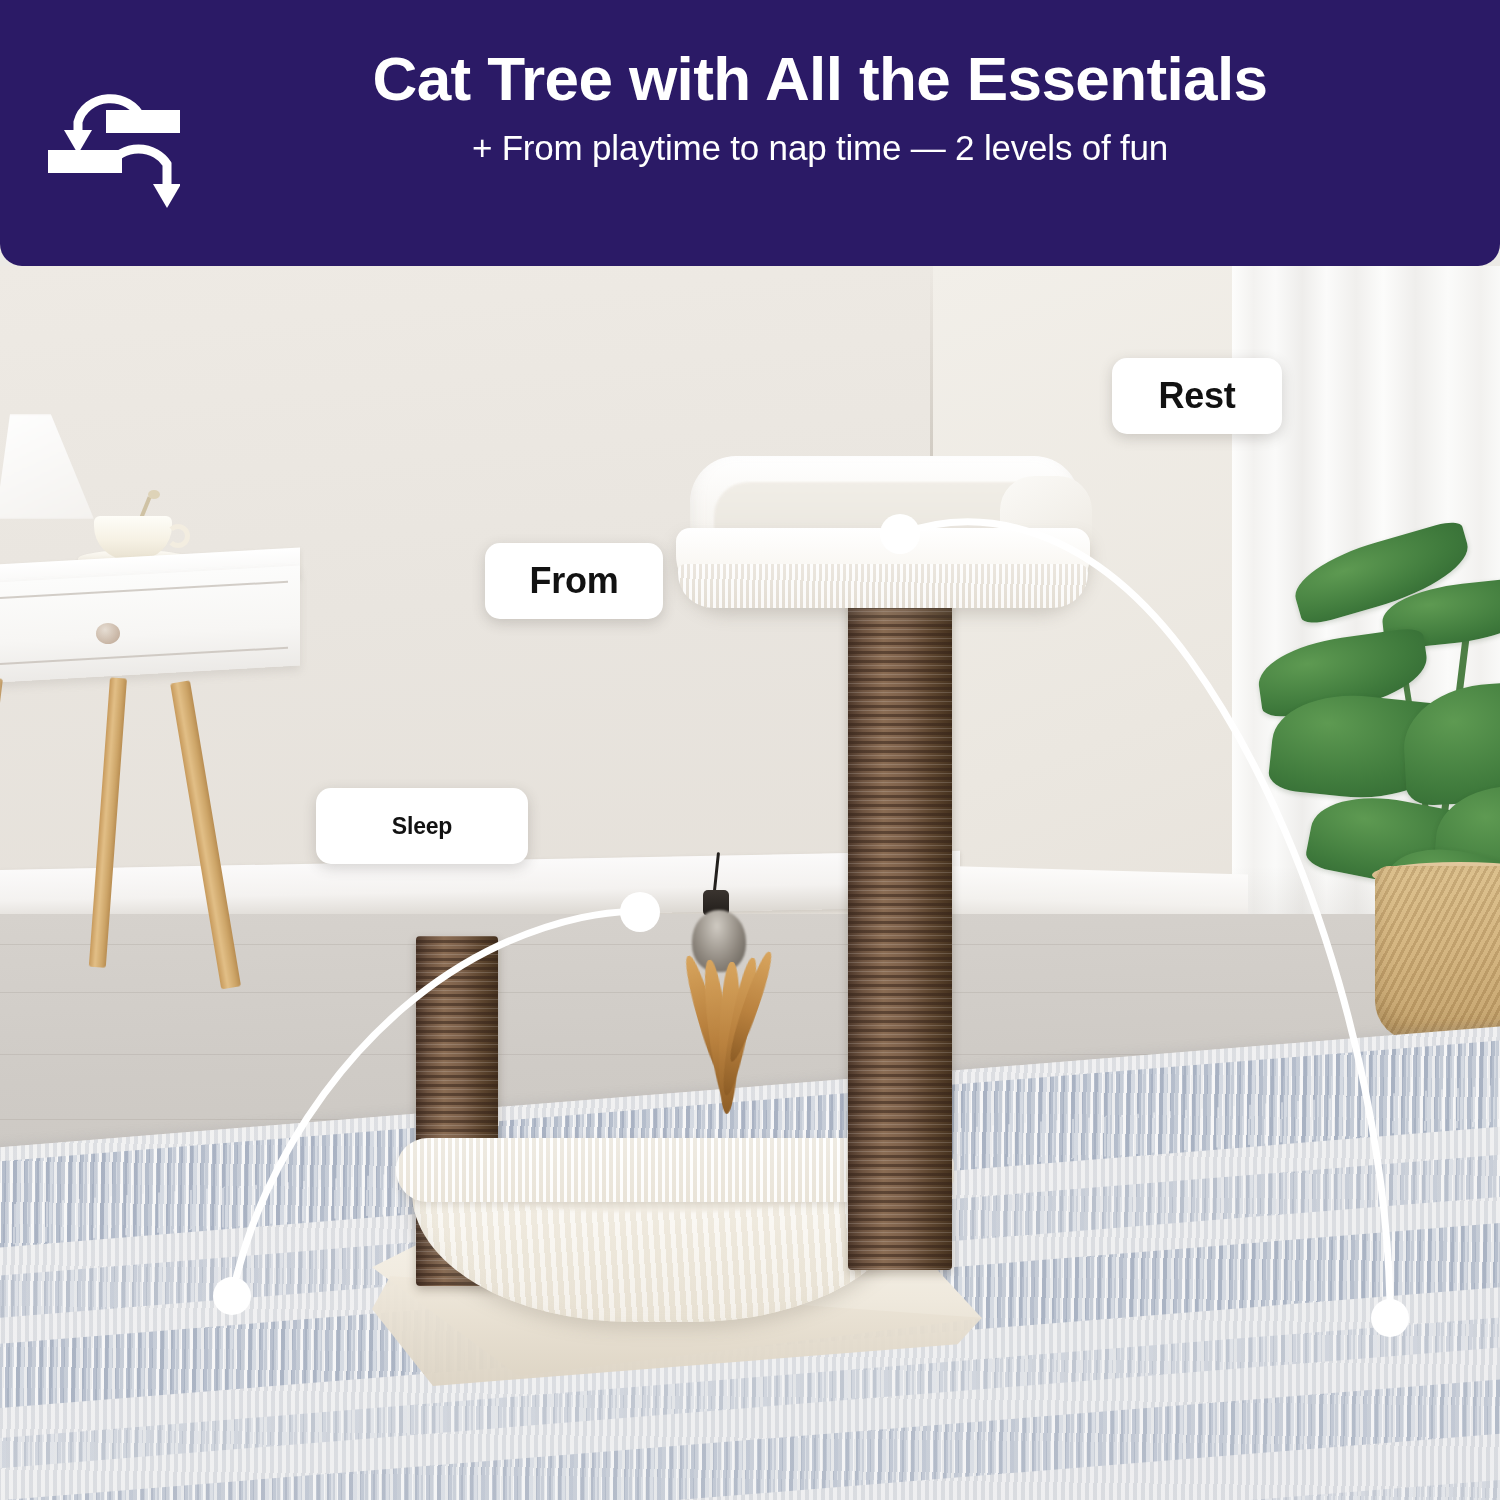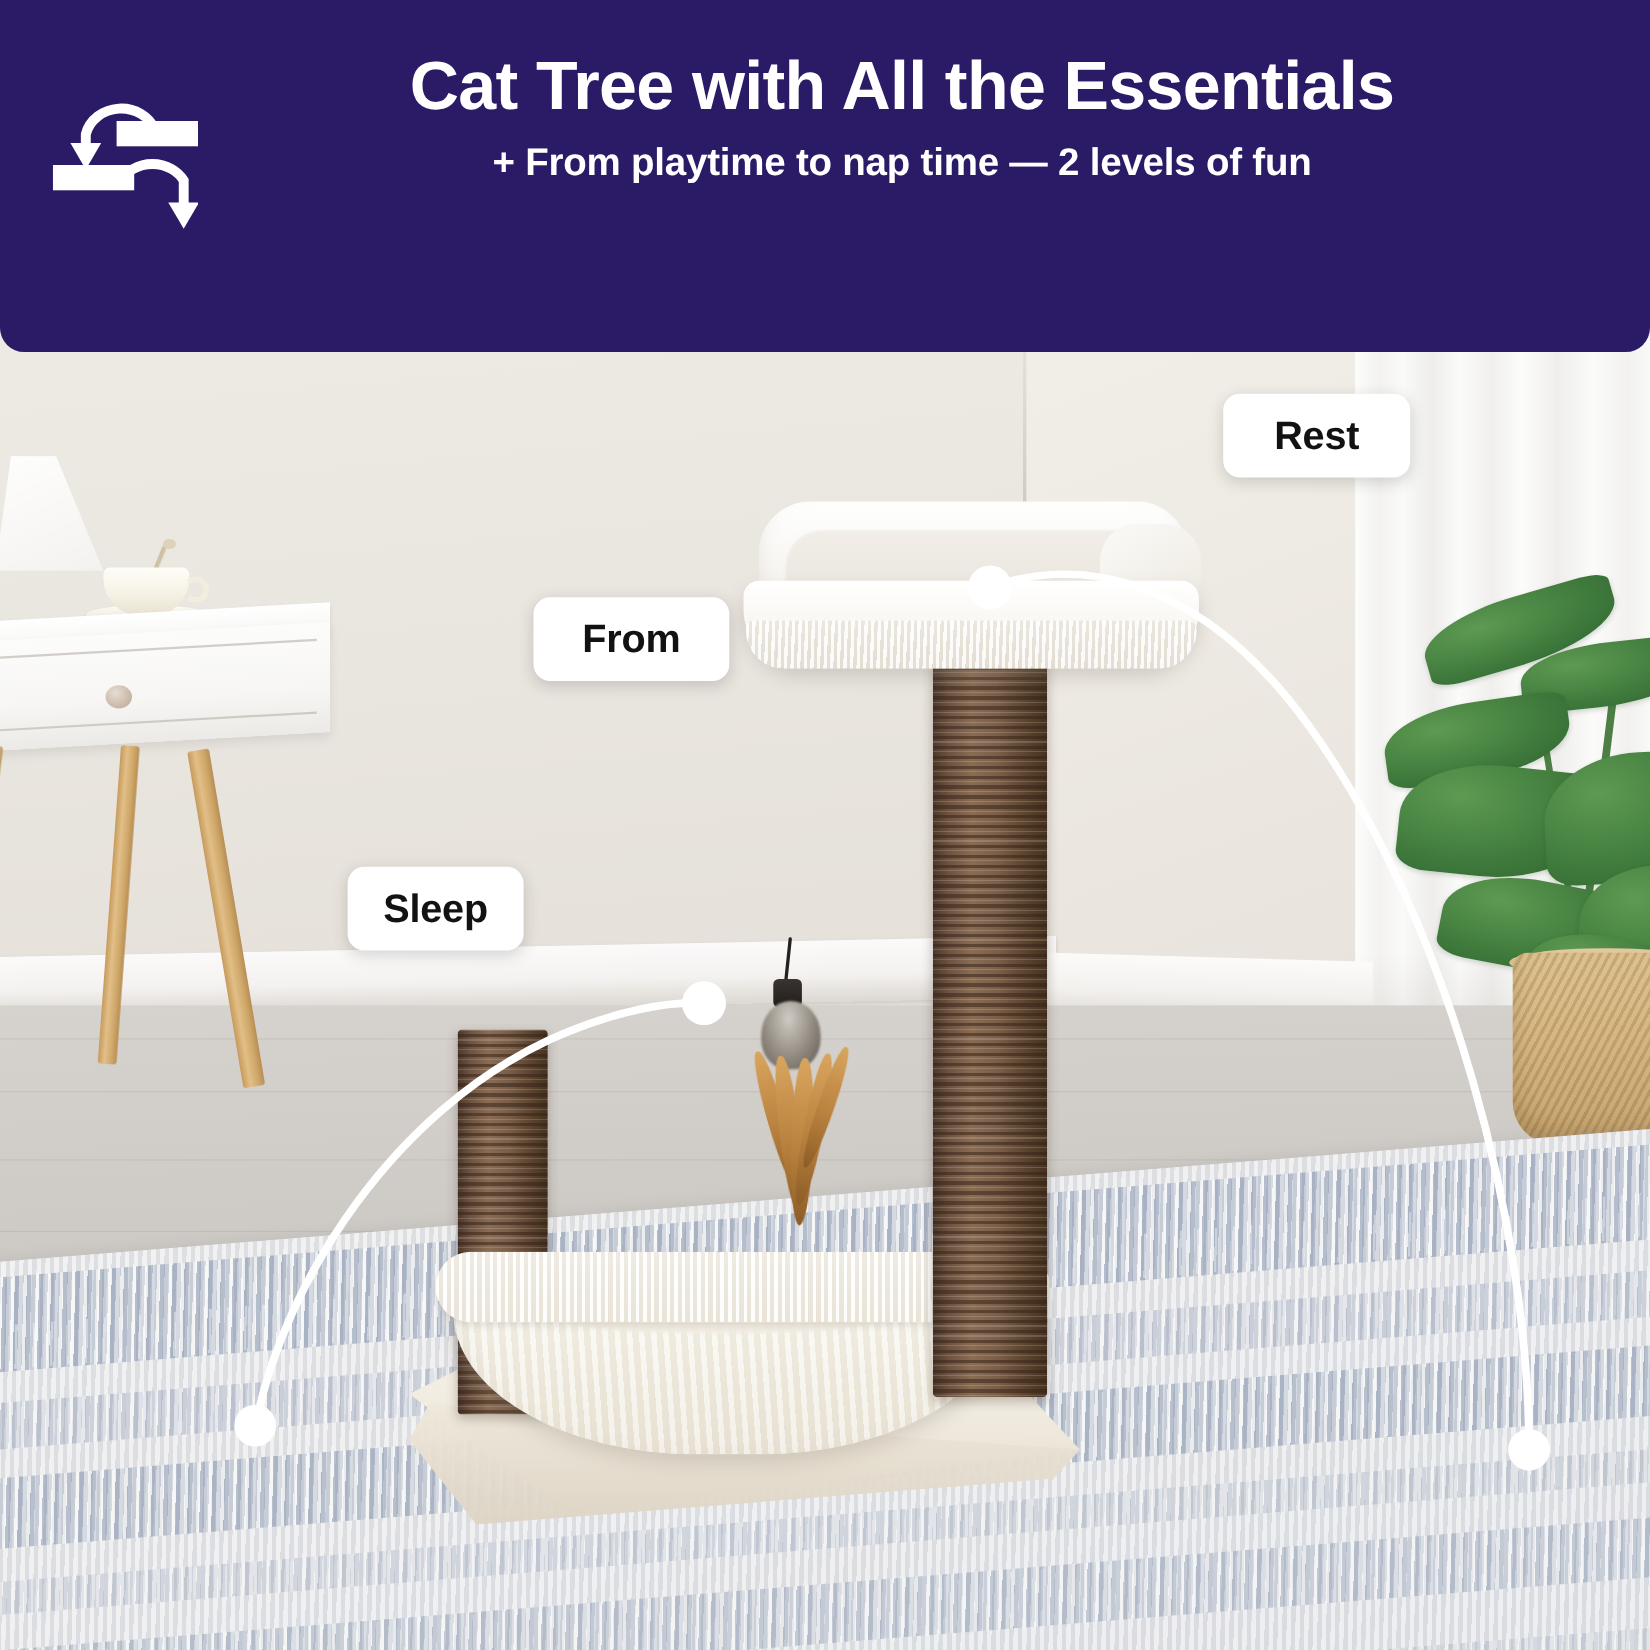--- a/index.html
+++ b/index.html
@@ -3,33 +3,33 @@
 <meta charset="utf-8">
 <style>
   * { margin:0; padding:0; box-sizing:border-box; }
   html,body { width:1500px; height:1500px; background:#fff; }
   body { font-family:"Liberation Sans", sans-serif; overflow:hidden; }
 
   #stage { position:relative; width:1500px; height:1500px; overflow:hidden; background:#eceae6; }
 
   
   #header {
-    position:absolute; left:0; top:0; width:1500px; height:320px;
+    position:absolute; left:0; top:0; width:1500px; height:266px;
     background:#2b1a66;
     border-bottom-left-radius:22px; border-bottom-right-radius:22px;
     z-index:60;
   }
   #header-icon { position:absolute; left:48px; top:72px; width:132px; height:140px; }
   #header-text { position:absolute; left:200px; right:60px; top:46px; text-align:center; }
   #title {
     color:#ffffff; font-size:62px; line-height:1.06; font-weight:700;
     letter-spacing:-0.6px; white-space:nowrap;
   }
   #subtitle {
-    color:#ffffff; font-size:35px; line-height:1.12; font-weight:700;
+    color:#ffffff; font-size:35px; line-height:1.12; font-weight:400;
     margin-top:16px; letter-spacing:-0.2px; white-space:nowrap;
   }
 
   
   #photo { position:absolute; left:0; top:266px; width:1500px; height:1234px; overflow:hidden; }
 
   .wall {
     position:absolute; left:0; top:0; width:1500px; height:700px;
     background:linear-gradient(175deg,#eeeae4 0%,#e9e5df 45%,#e4dfd8 100%);
   }
@@ -309,21 +309,21 @@
   #overlay { position:absolute; left:0; top:0; width:1500px; height:1500px; z-index:40; pointer-events:none; }
   .badge {
     position:absolute; background:#ffffff; border-radius:15px;
     box-shadow:0 4px 14px rgba(60,55,50,.20);
     display:flex; align-items:center; justify-content:center;
     color:#121212; font-weight:700; letter-spacing:-.2px;
     z-index:50;
   }
   #badge-rest    { left:1112px; top:358px;  width:170px; height:76px;  font-size:36px; }
   #badge-play    { left:485px;  top:543px;  width:178px; height:76px;  font-size:36px; }
-  #badge-sleep   { left:316px;  top:788px;  width:160px; height:76px;  font-size:36px; }
+  #badge-sleep   { left:316px;  top:788px;  width:212px; height:76px;  font-size:23px; }
   #badge-scratch { left:988px;  top:1035px; width:230px; height:78px;  font-size:36px; }
 </style>
 </head>
 <body>
 
 <div id="stage">
 
   <div id="photo">
 
     <div class="wall"></div>

